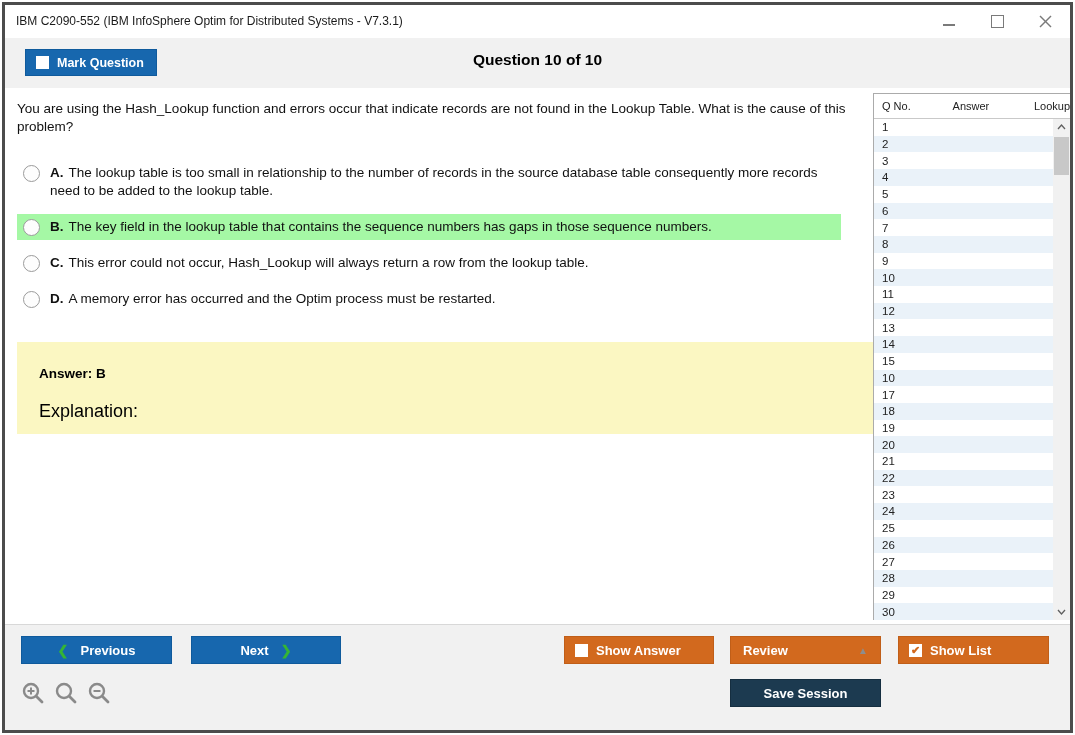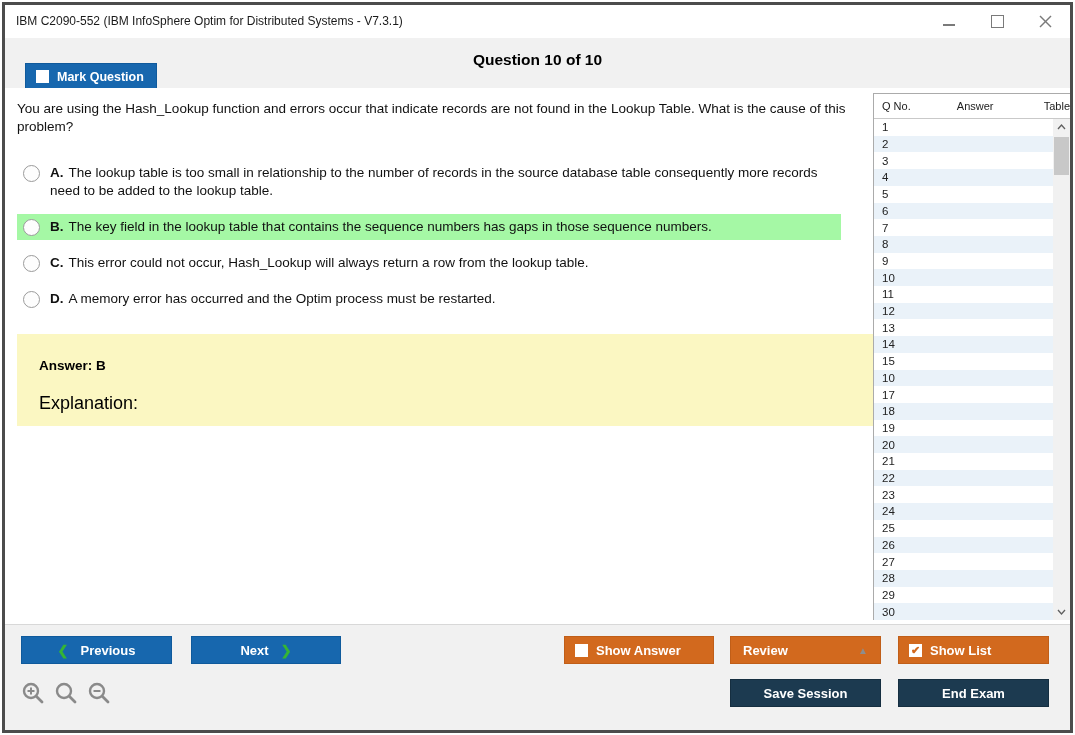--- a/index.html
+++ b/index.html
@@ -16,37 +16,37 @@
   .wc{width:14px;height:14px;display:flex;align-items:center;justify-content:center;cursor:default;}
   .wc-min{width:12px;height:1px;border-bottom:2px solid #7a7a7a;align-self:center;margin-top:6px;}
   .wc-max{width:11px;height:11px;border:1.5px solid #7a7a7a;}
   .wc-close svg{display:block;}
 
   
   .headerbar{position:absolute;top:33px;left:0;right:0;height:50px;background:#f1f1f1;}
   .btn-mark{
     position:absolute;left:20px;top:11px;height:27px;width:132px;
     background:#1767ae;color:#ffffff;font-weight:bold;font-size:12.5px;
-    display:flex;align-items:center;padding:0 0 0 10px;box-sizing:border-box;cursor:pointer;border:1px solid #0f5a9c;margin-top:14px;
+    display:flex;align-items:center;padding:0 0 0 10px;box-sizing:border-box;cursor:pointer;border:1px solid #0f5a9c;
   }
   .checkbox{width:13px;height:13px;background:#ffffff;margin-right:8px;flex:0 0 auto;display:flex;align-items:center;justify-content:center;font-size:11px;line-height:11px;}
   .check-glyph{color:#d2691e;font-weight:bold;}
   .q-counter{position:absolute;left:0;right:0;top:13px;text-align:center;font-size:15.5px;font-weight:bold;color:#000;}
 
   
   .content{position:absolute;top:83px;left:0;right:0;bottom:105px;background:#ffffff;}
   .qarea{position:absolute;left:0;top:0;right:205px;bottom:0;padding:12px 0 0 12px;}
   .q-text{font-size:13.5px;line-height:1.35;width:830px;color:#111;}
   .options{margin-top:24px;}
   .option{display:flex;align-items:flex-start;padding:4px 6px;margin:0 0 10px 0;width:824px;box-sizing:border-box;}
   .option.highlighted{background:#a5f8a5;}
   .radio{width:15px;height:15px;border-radius:50%;border:1px solid #9b9b9b;background:#fdfdfd;flex:0 0 auto;margin:1px 10px 0 0;cursor:pointer;}
   .opt-text{font-size:13.5px;line-height:1.3;color:#111;}
   .opt-text b{margin-right:5px;}
-  .answer-box{margin-top:22px;width:864px;height:92px;background:#fbf7c2;box-sizing:border-box;padding:24px 0 0 22px;}
+  .answer-box{margin-top:30px;width:864px;height:92px;background:#fbf7c2;box-sizing:border-box;padding:24px 0 0 22px;}
   .answer-line{font-size:13.5px;font-weight:bold;color:#000;}
   .expl-line{font-size:18px;font-weight:normal;color:#000;margin-top:20px;}
 
   
   .panel{position:absolute;top:5px;right:0;width:197px;bottom:5px;background:#ffffff;border-left:1px solid #ababab;border-top:1px solid #ababab;box-sizing:border-box;}
   .panel-header{height:24px;display:flex;align-items:center;font-size:11px;color:#222;border-bottom:1px solid #c9c9c9;gap:34px;}
   .ph-col1{width:54px;padding-left:8px;}
   .ph-col2{width:70px;}
   .ph-col3{flex:1;}
   .panel-list{position:absolute;top:25px;bottom:0;left:0;right:17px;display:grid;grid-template-rows:repeat(30,1fr);overflow:hidden;}
@@ -134,21 +134,21 @@
       <div class="answer-box">
         <div class="answer-line">Answer: B</div>
         <div class="expl-line">Explanation:</div>
       </div>
     </div>
 
     <div class="panel">
       <div class="panel-header">
         <span class="ph-col1">Q No.</span>
         <span class="ph-col2">Answer</span>
-        <span class="ph-col3">Table</span>
+        <span class="ph-col3">Lookup</span>
       </div>
       <div class="panel-list">
           <div class="qrow">
             <span>1</span>
           </div>
           <div class="qrow alt">
             <span>2</span>
           </div>
           <div class="qrow">
             <span>3</span>
@@ -269,23 +269,20 @@
       <span>Show Answer</span>
     </div>
     <div class="fbtn orange btn-show-list">
       <span class="checkbox">
           <span class="check-glyph">✔</span>
         </span>
       <span>Show List</span>
     </div>
     <div class="fbtn navy btn-save">
       <span>Save Session</span>
-    </div>
-    <div class="fbtn navy btn-end">
-      <span>End Exam</span>
     </div>
 
     <div class="zoom-icons">
       <svg width="24" height="24" viewBox="0 0 24 24">
         <circle cx="10" cy="10" r="7" fill="none" stroke="#8a8a8a" stroke-width="2.4"></circle>
         <line x1="15.5" y1="15.5" x2="21" y2="21" stroke="#8a8a8a" stroke-width="2.8" stroke-linecap="round"></line>
         <line x1="6.5" y1="10" x2="13.5" y2="10" stroke="#8a8a8a" stroke-width="2"></line>
         <line x1="10" y1="6.5" x2="10" y2="13.5" stroke="#8a8a8a" stroke-width="2"></line>
       </svg>
       <svg width="24" height="24" viewBox="0 0 24 24">

